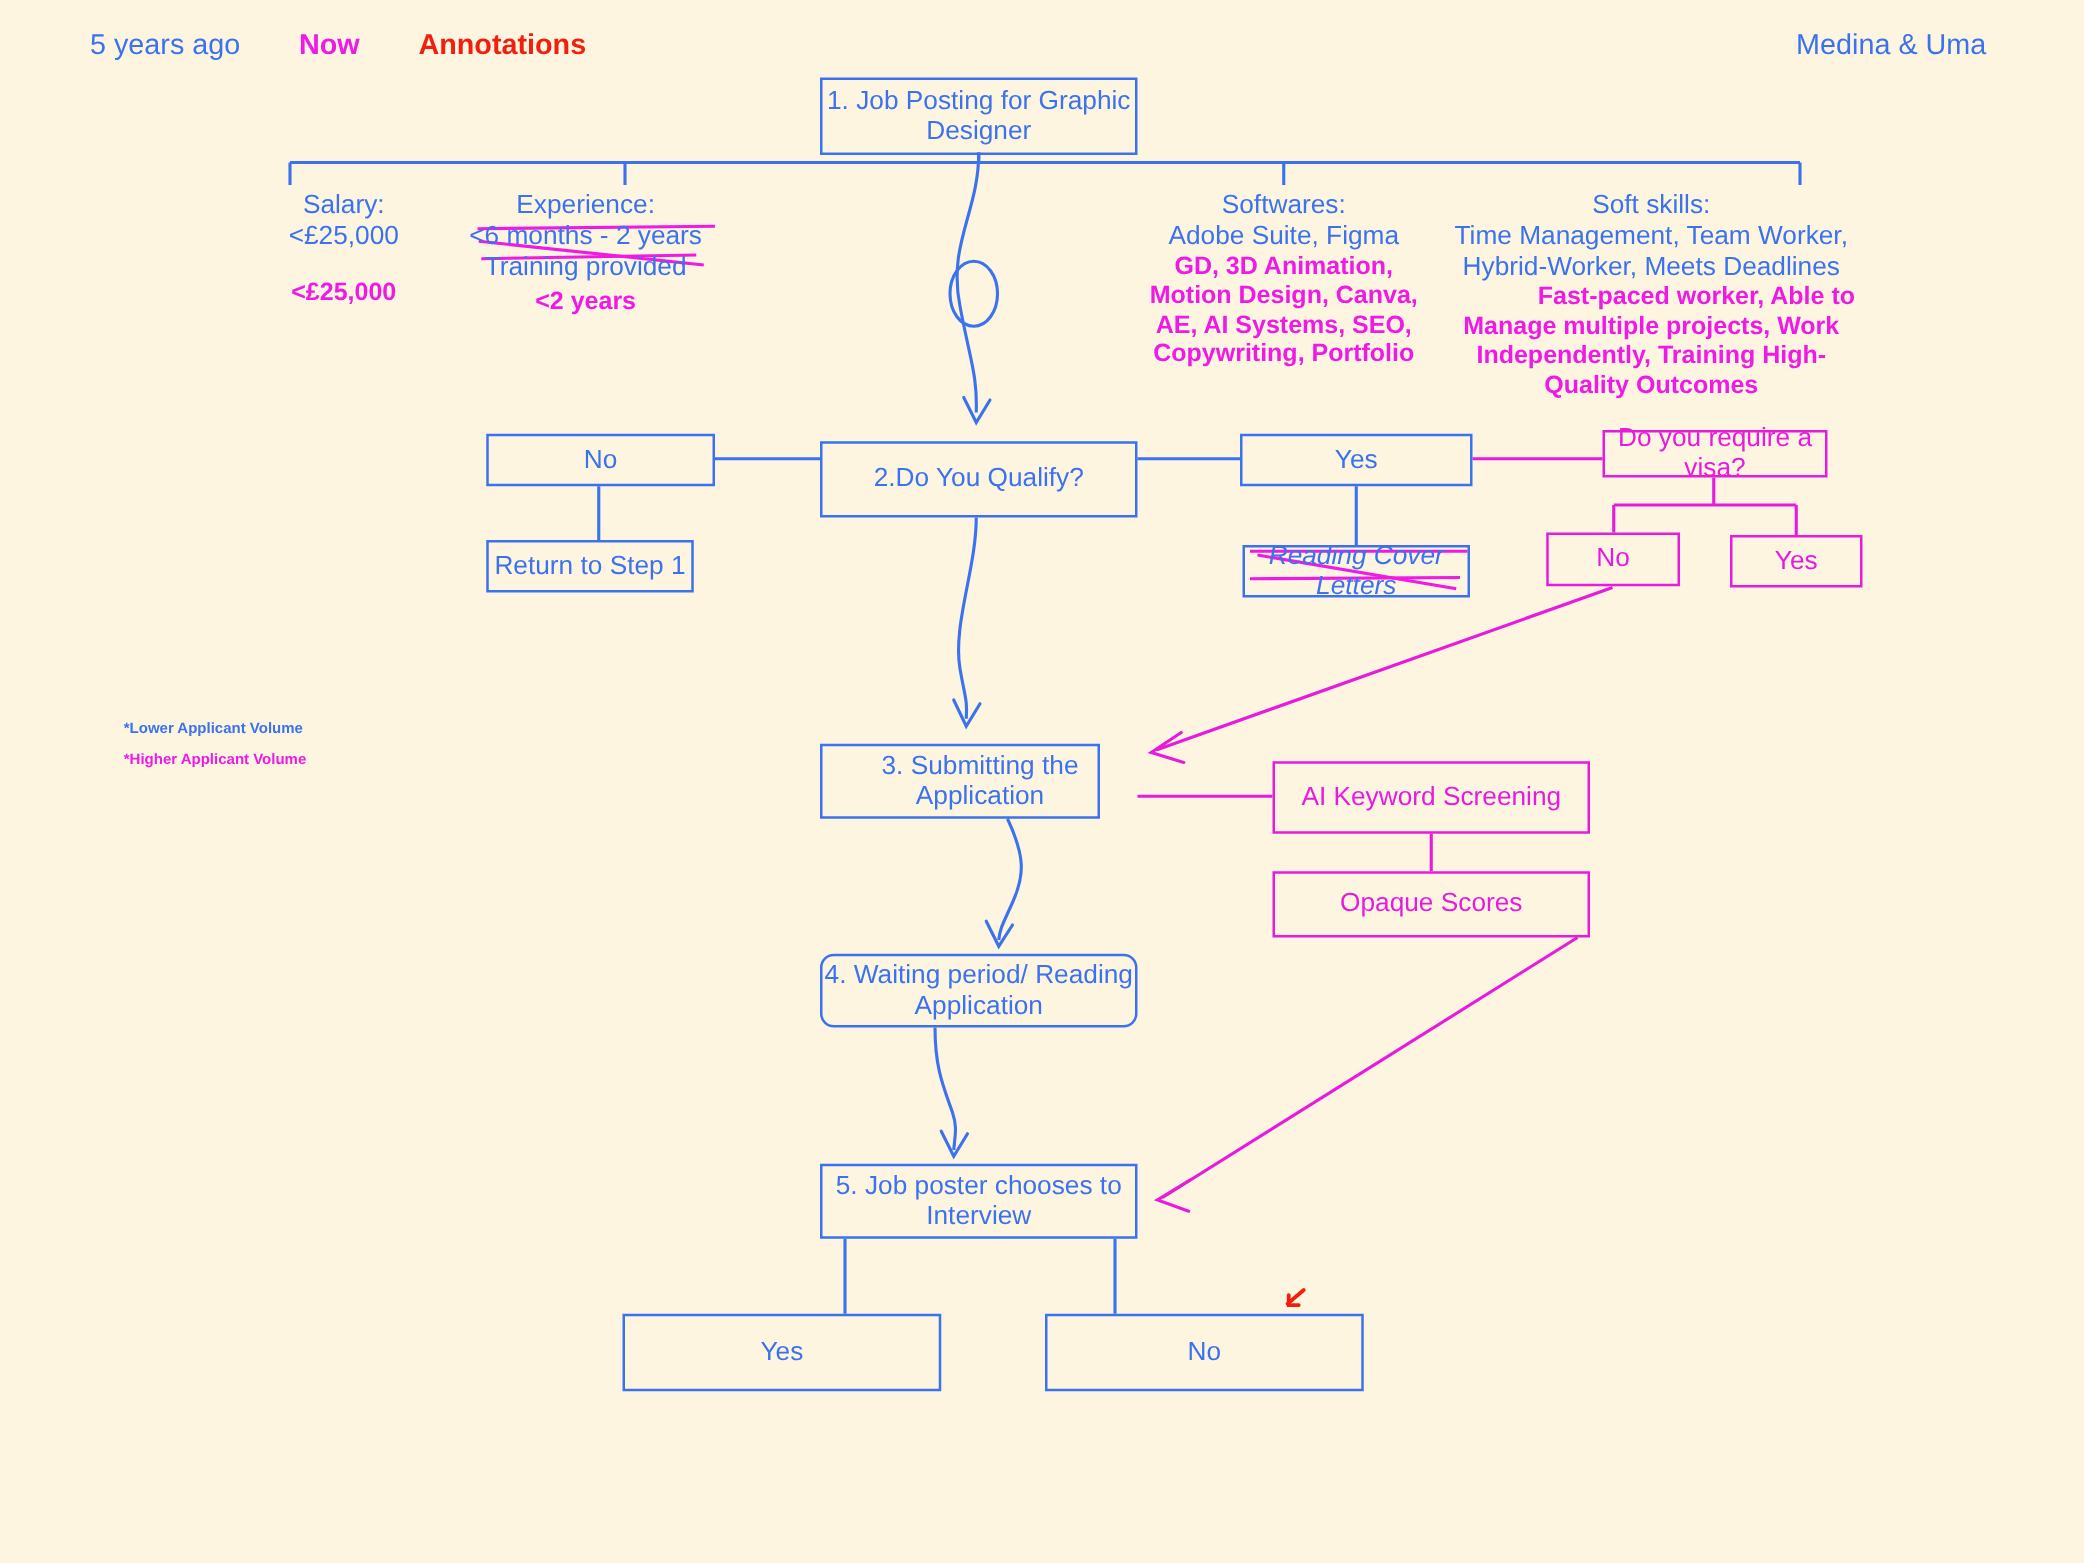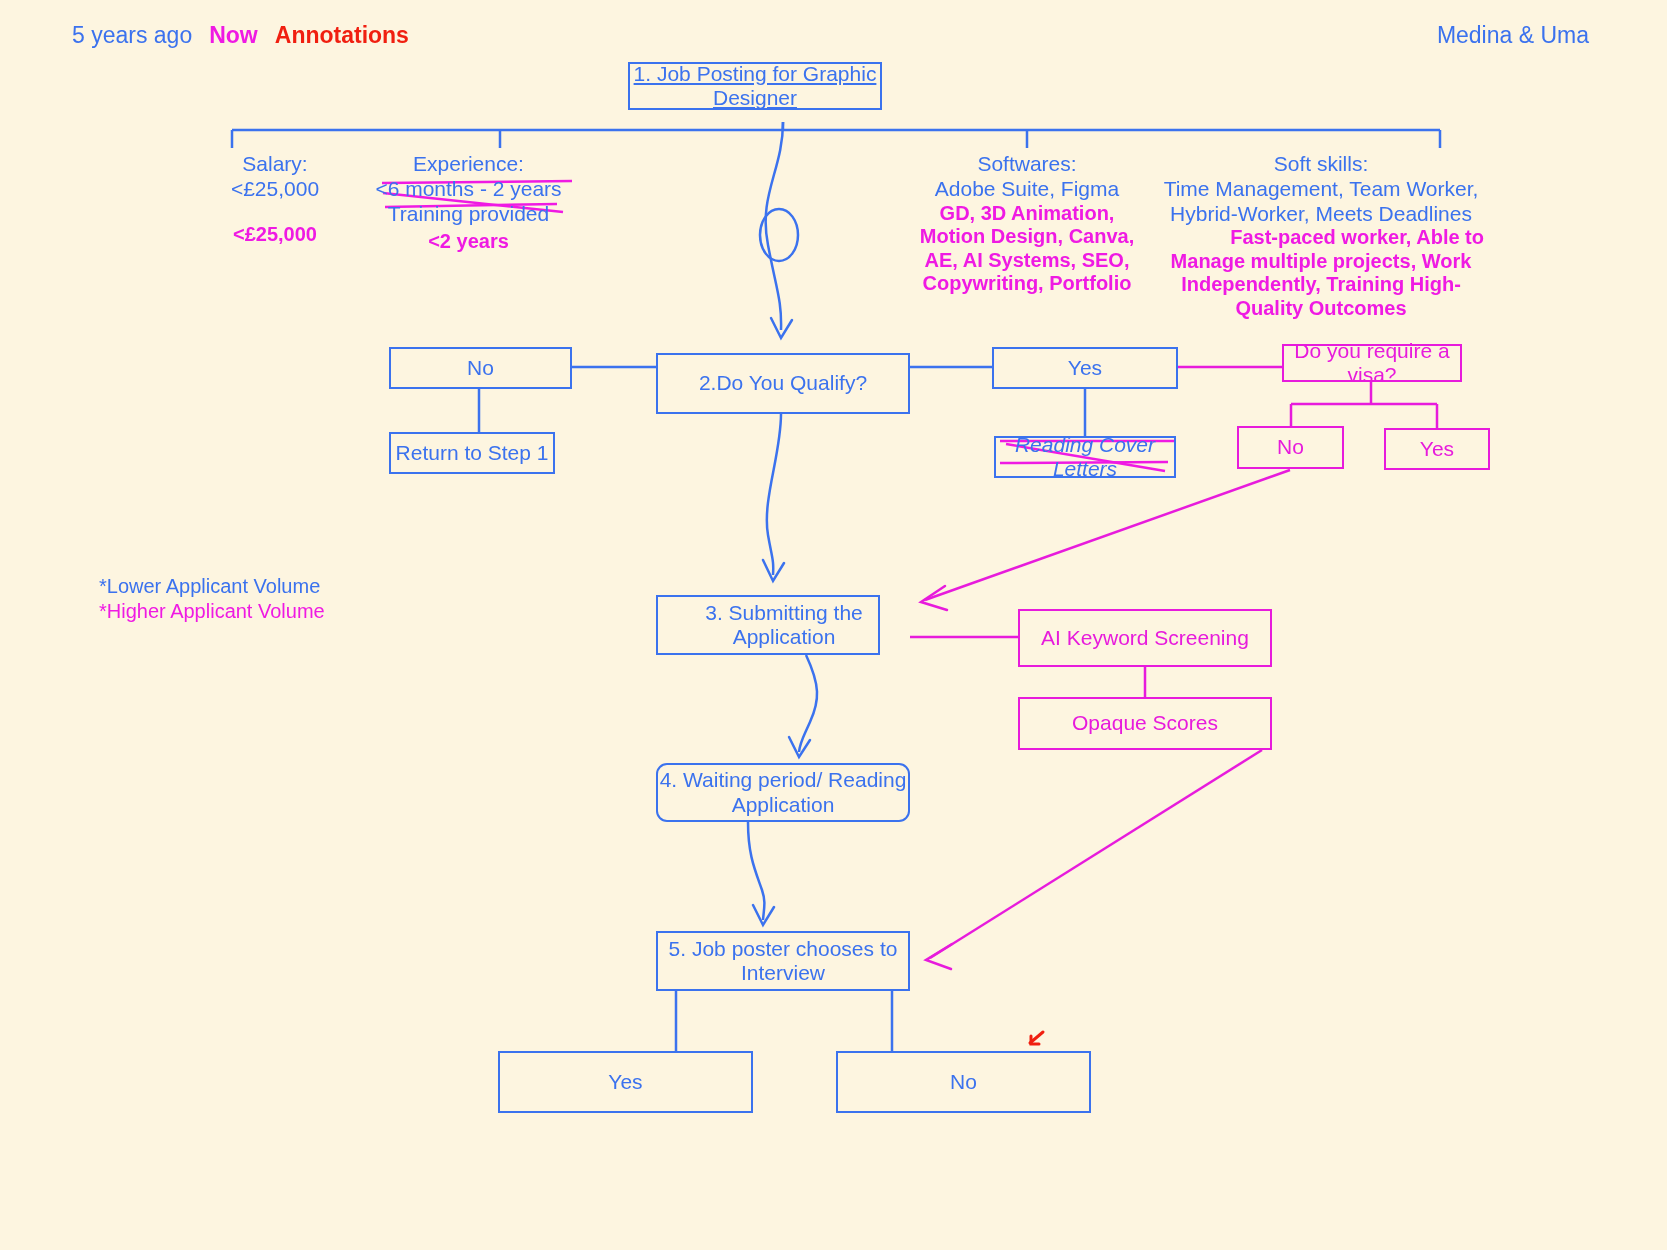--- a/index.html
+++ b/index.html
@@ -23,21 +23,21 @@
     width: 1667px;
     height: 1250px;
     pointer-events: none;
   }
 
   
   .legend {
     position: absolute;
     left: 72px; top: 22px;
     display: flex;
-    gap: 17px;
+    gap: 47px;
     align-items: baseline;
     font-size: 23px;
   }
   .legend .past { color: #3b72ee; }
   .legend .now  { color: #ef1ae3; font-weight: bold; }
   .legend .ann  { color: #f01f10; font-weight: bold; }
 
   .byline {
     position: absolute;
     right: 78px; top: 22px;
@@ -66,21 +66,21 @@
     color: #e71bdc;
     font-size: 21px;
   }
 
   
   .txt { position: absolute; text-align: center; line-height: 1.18; }
   .txt.blue { color: #3b72ee; font-size: 21px; }
   .txt.magenta { color: #ef1ae3; font-size: 20px; font-weight: bold; }
   .txt .hdr { display:block; }
 
-  .note { position: absolute; font-size: 20px; font-weight: normal; }
+  .note { position: absolute; font-size: 12px; font-weight: bold; }
   .note.blue { color: #3b72ee; }
   .note.magenta { color: #ef1ae3; }
 </style>
 </head>
 <body>
 
 <div id="canvas">
 
   <div class="legend">
     <span class="past">5 years ago</span>
@@ -153,21 +153,21 @@
       <path d="M 1000 463 L 1168 462"></path>
       <path d="M 1006 444 L 1165 471"></path>
     </g>
 
     <g stroke="#f01f10" stroke-width="3" fill="none" stroke-linecap="round">
       <path d="M 1030 1043 L 1043 1032"></path>
       <path d="M 1031 1036 L 1031 1044 L 1039 1044"></path>
     </g>
   </svg>
 
-  <div class="box blue" style="left:628px; top:62px; width:254px; height:48px;text-decoration:underline;">
+  <div class="box blue" style="left:656px; top:62px; width:254px; height:62px;">
     <span>1. Job Posting for Graphic Designer</span>
   </div>
 
   <div class="box blue" style="left:656px; top:353px; width:254px; height:61px;">
     <span>2.Do You Qualify?</span>
   </div>
 
   <div class="box blue" style="left:389px; top:347px; width:183px; height:42px;">
     <span>No</span>
   </div>

